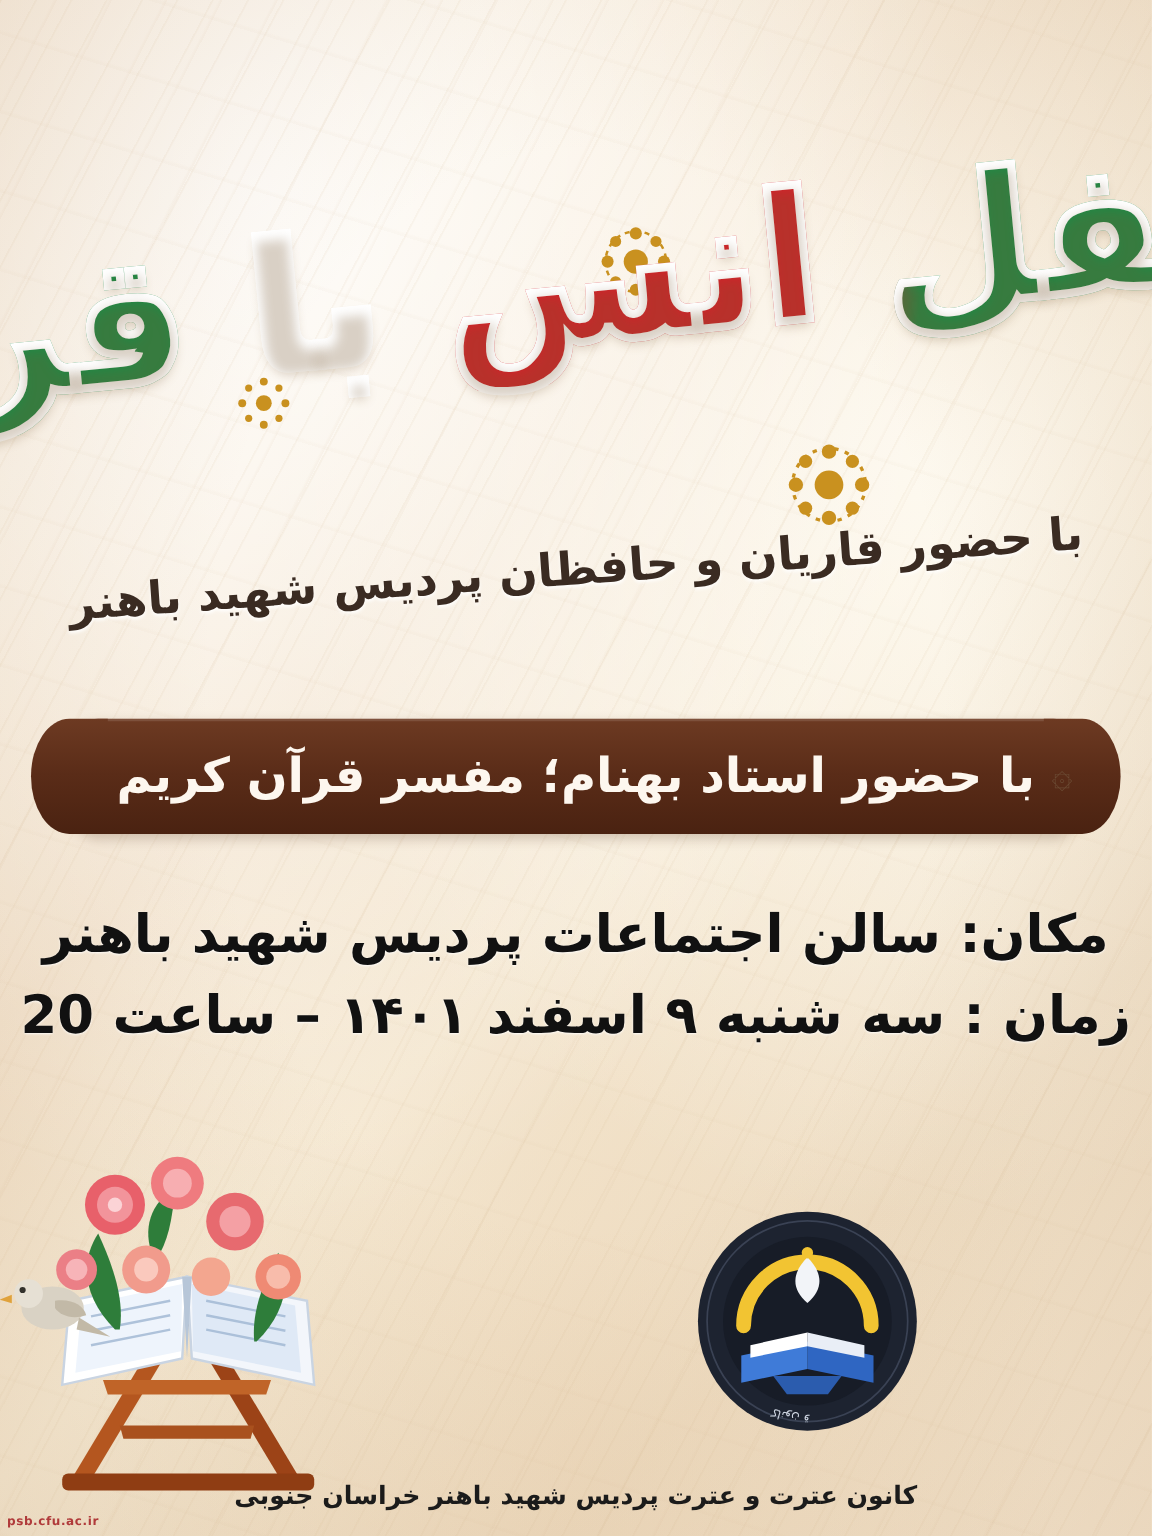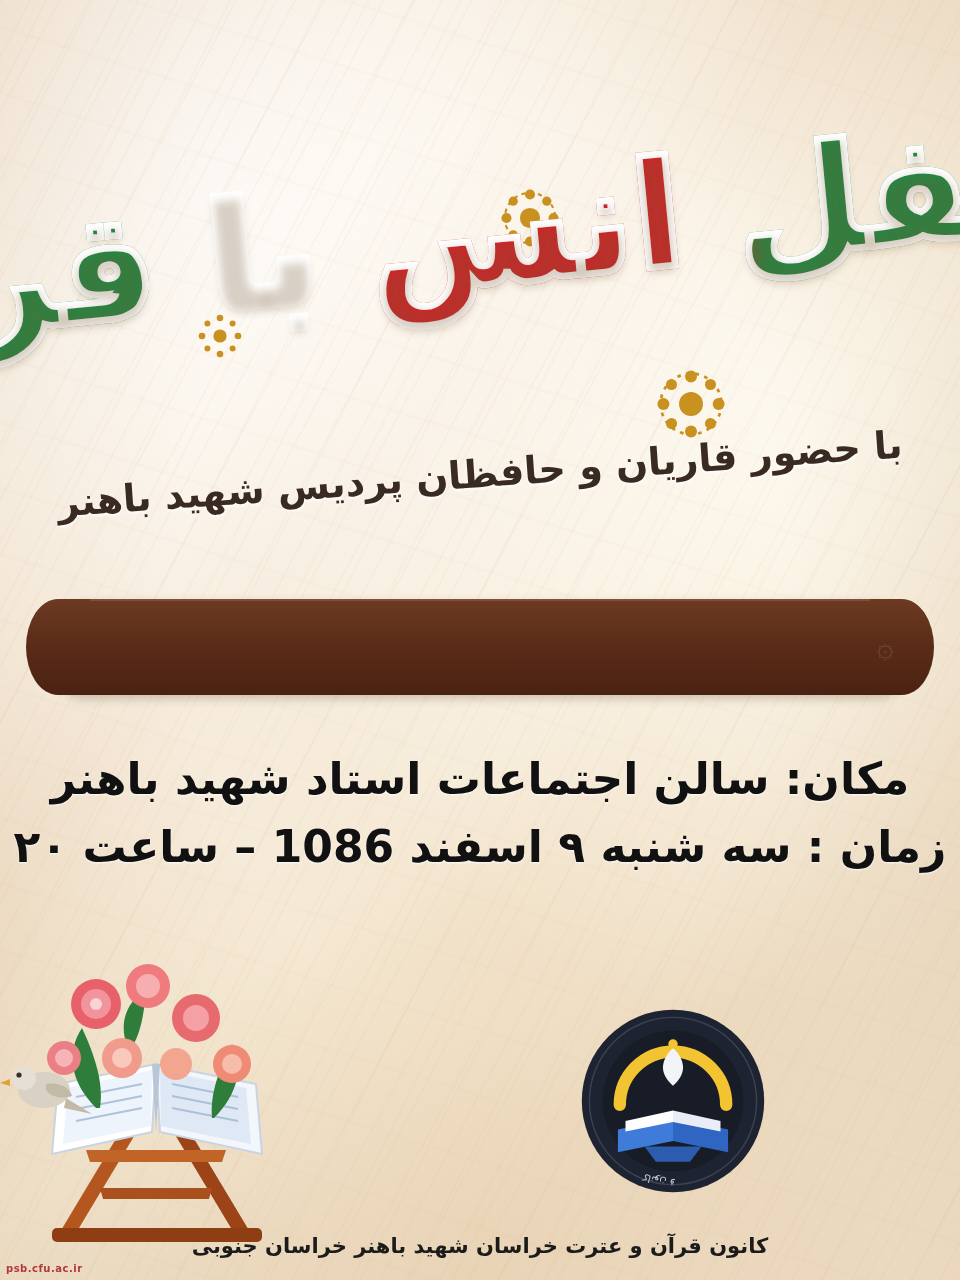--- a/index.html
+++ b/index.html
@@ -262,27 +262,28 @@
     <div class="title-art">
       <div class="title-text">محفل انس با قرآن</div>
     </div>
   </div>
 
   <div class="subtitle">با حضور قاریان و حافظان پردیس شهید باهنر</div>
 
   <div class="ribbon-wrap">
     <div class="ribbon">
       <span class="ribbon-orn right">۞</span>
+      <span class="ribbon-text">با حضور استاد بهنام؛ مفسر قرآن کریم</span>
       <span class="ribbon-orn left">۞</span>
     </div>
   </div>
 
   <div class="details">
-    <div class="line">مکان: سالن اجتماعات استاد شهید باهنر</div>
-    <div class="line">زمان : سه شنبه ۹ اسفند 1086 – ساعت ۲۰</div>
+    <div class="line">مکان: سالن اجتماعات پردیس شهید باهنر</div>
+    <div class="line">زمان : سه شنبه ۹ اسفند ۱۴۰۱ – ساعت 20</div>
   </div>
 
   <svg class="illustration" viewBox="0 0 340 320">
 
     <g>
       <path d="M60 300 L150 150 L163 156 L73 306 Z" fill="#b4561f"></path>
       <path d="M250 300 L160 150 L147 156 L237 306 Z" fill="#9c4317"></path>
       <rect x="52" y="296" width="210" height="14" rx="5" fill="#8f3d13"></rect>
       <path d="M86 218 L226 218 L222 230 L90 230 Z" fill="#c06428"></path>
       <path d="M100 256 L212 256 L209 267 L103 267 Z" fill="#a9511e"></path>
@@ -355,17 +356,17 @@
       <path d="M100 110 L50 121 L50 132 L100 122 Z" fill="#ffffff"></path>
       <path d="M70 148 L130 148 L118 164 L82 164 Z" fill="#2b5cae"></path>
     </g>
 
     <path id="emblemRing" d="M100,182 A82,82 0 1,1 100.1,182" fill="none"></path>
     <text font-size="10.5" fill="#cfd6e2" font-family="'DejaVu Sans', sans-serif">
       <textPath href="#emblemRing" startOffset="6%">کانون قرآن و عترت پردیس شهید باهنر</textPath>
     </text>
   </svg>
 
-  <div class="footer-caption">کانون قرآن و عترت خراسان شهید باهنر خراسان جنوبی</div>
+  <div class="footer-caption">کانون عترت و عترت پردیس شهید باهنر خراسان جنوبی</div>
 
   <div class="watermark">psb.cfu.ac.ir</div>
 
 </div>
 
 </body></html>

